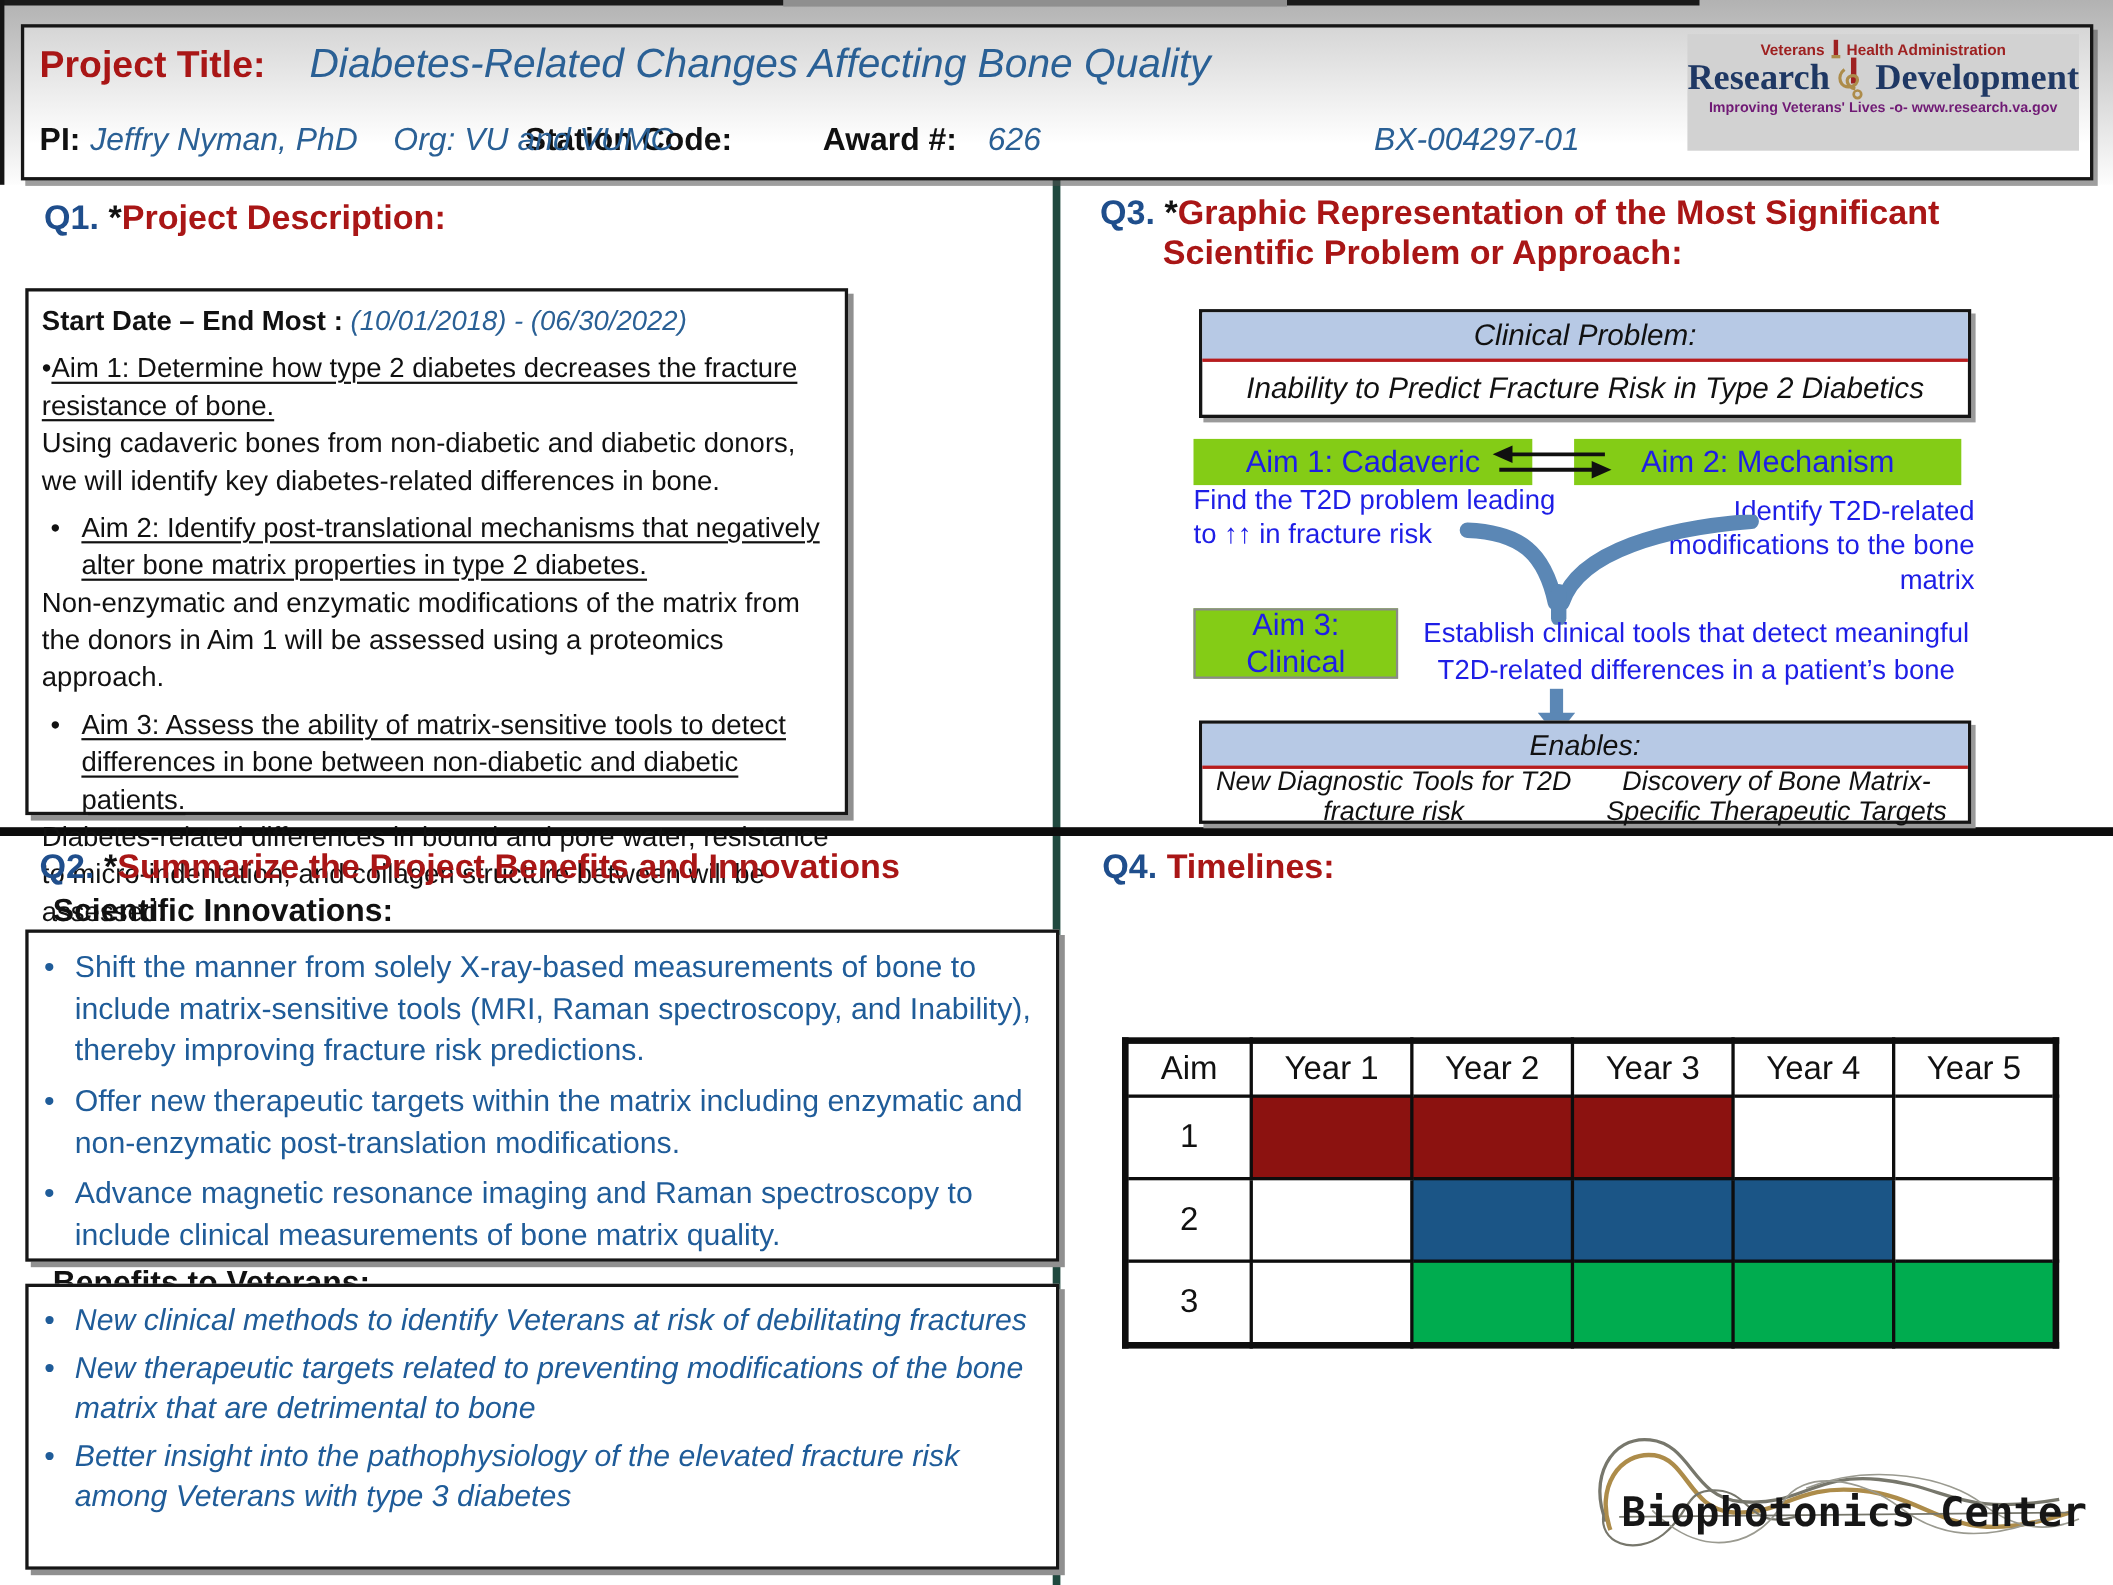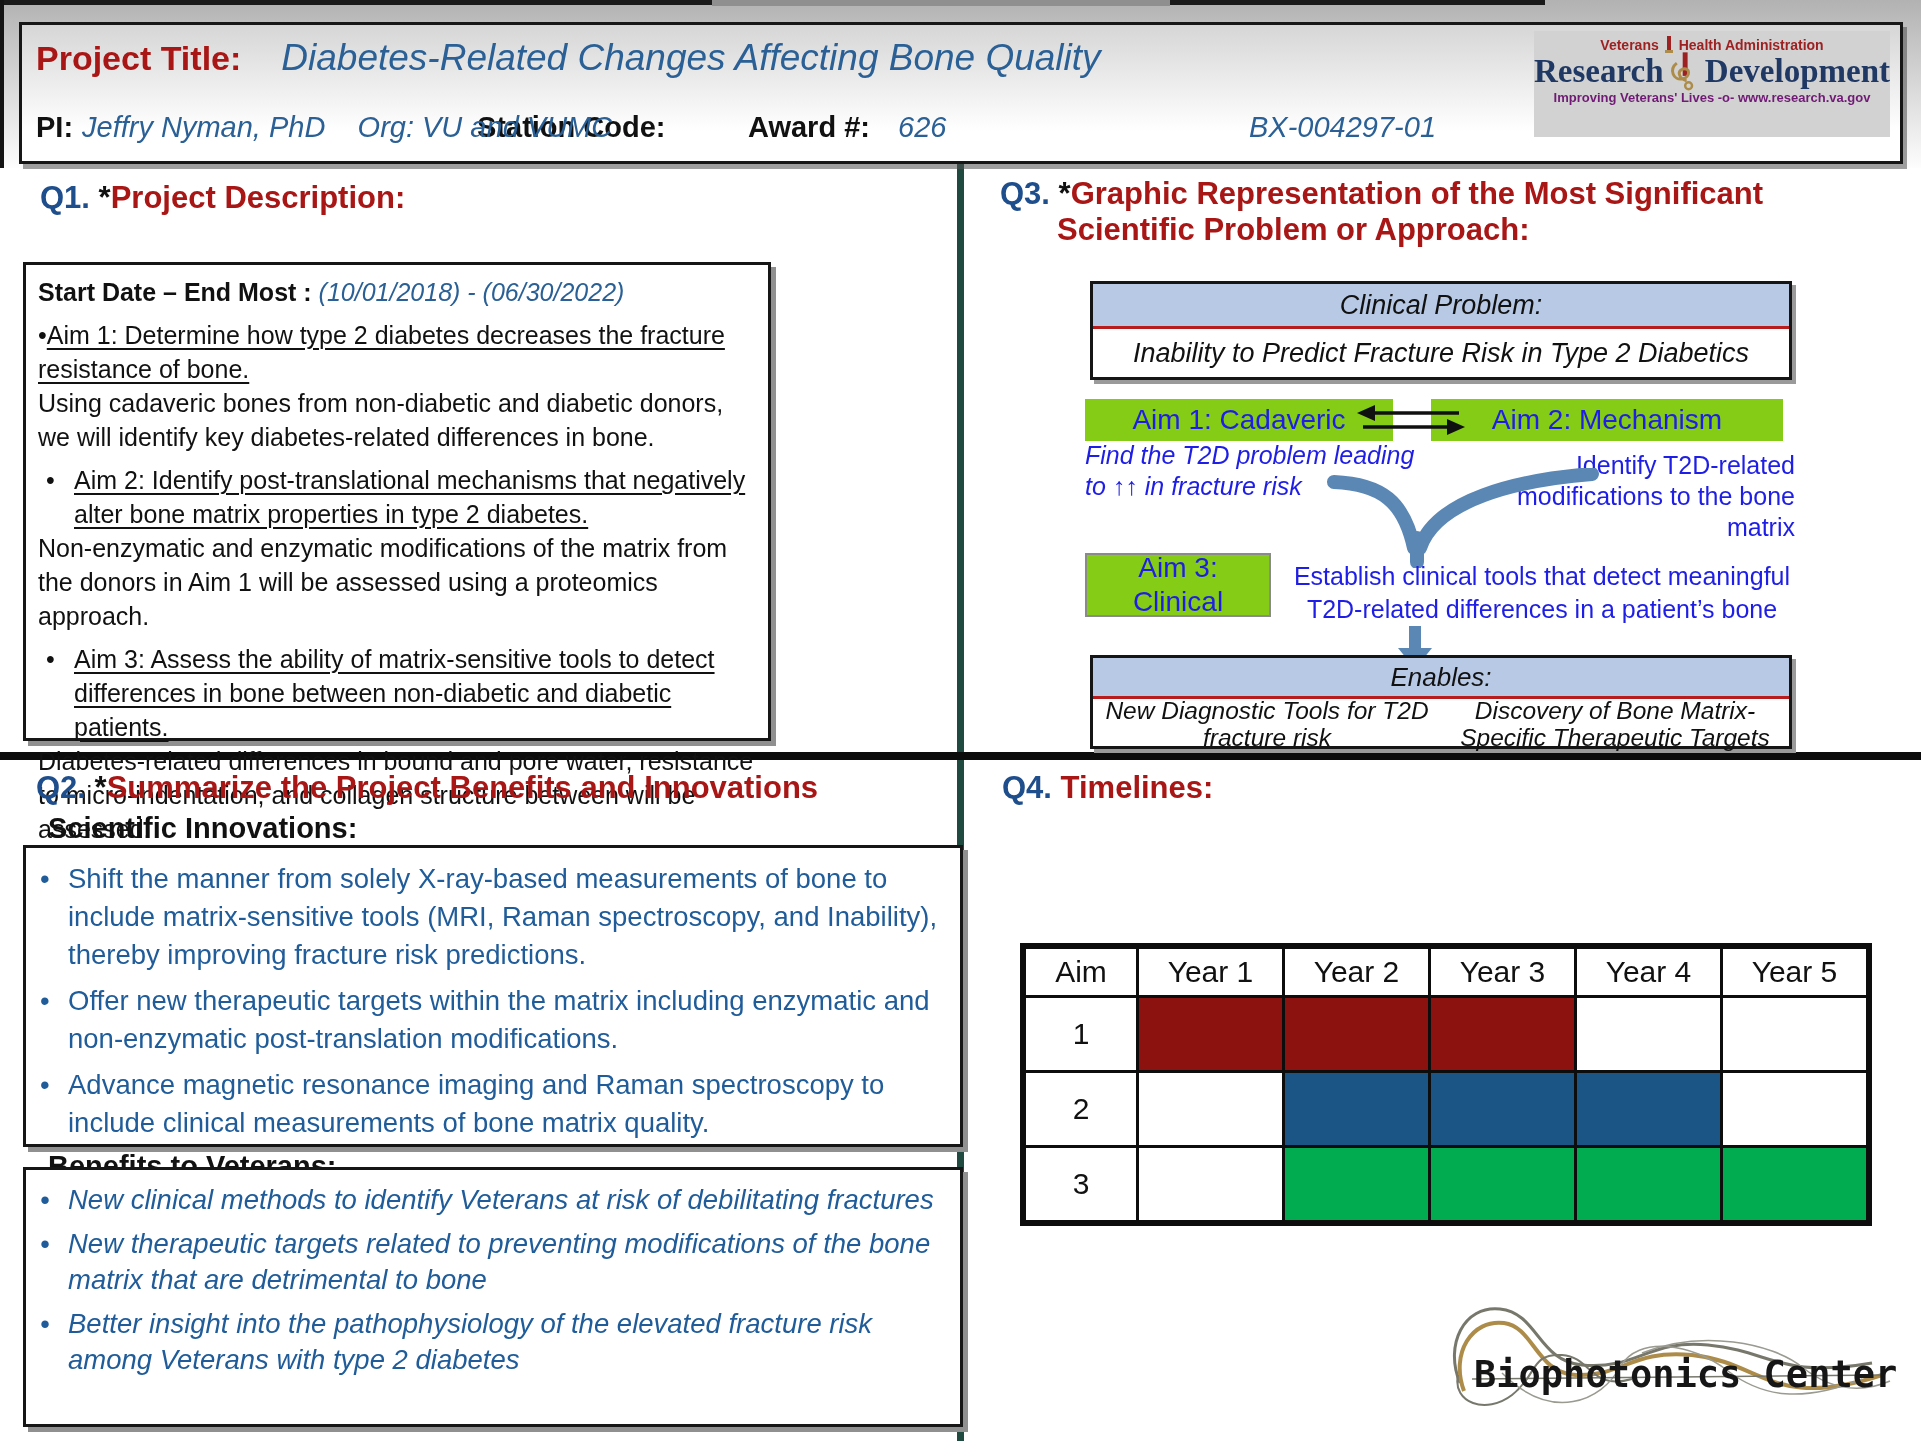--- a/index.html
+++ b/index.html
@@ -80,21 +80,21 @@
   #clinicalBox{left:1090px;top:281px;width:702px;height:99px;}
   #clinicalBox .band{height:42px;}
   #clinicalBox .cbody{height:49px;display:flex;align-items:center;justify-content:center;
         font-style:italic;font-size:27px;}
   .aimbox{position:absolute;background:#84cc16;color:#1E1EE6;font-size:28px;
         display:flex;align-items:center;justify-content:center;box-sizing:border-box;}
   #aim1box{left:1085px;top:399px;width:308px;height:42px;}
   #aim2box{left:1431px;top:399px;width:352px;height:42px;}
   #exchArrows{position:absolute;left:1355px;top:400px;z-index:2;}
   .cap{position:absolute;font-size:25px;color:#1E1EE6;line-height:31px;}
-  #cap1{left:1085px;top:440px;width:340px;font-style:italic;}
+  #cap1{left:1085px;top:440px;width:340px;}
   #cap2{left:1455px;top:450px;width:340px;text-align:right;}
   #ycurve{position:absolute;left:1320px;top:468px;}
   #aim3box{left:1085px;top:553px;width:186px;height:64px;flex-direction:column;
         line-height:34px;border:2px solid #8a8a8a;}
   #cap3{left:1278px;top:560px;width:528px;text-align:center;line-height:33px;}
   #downArrow{position:absolute;left:1396px;top:626px;}
   #enablesBox{left:1090px;top:655px;width:702px;height:94px;}
   #enablesBox .band{height:38px;font-size:26px;}
   #enablesBox .ebody{display:flex;height:50px;}
   #enablesBox .ecol{flex:1;display:flex;align-items:center;justify-content:center;
@@ -217,21 +217,21 @@
       <div class="bullet-item">
         <span class="b">•</span>
         <span class="t">New clinical methods to identify Veterans at risk of debilitating fractures</span>
       </div>
       <div class="bullet-item">
         <span class="b">•</span>
         <span class="t">New therapeutic targets related to preventing modifications of the bone matrix that are detrimental to bone</span>
       </div>
       <div class="bullet-item">
         <span class="b">•</span>
-        <span class="t">Better insight into the pathophysiology of the elevated fracture risk among Veterans with type 2 diabetes</span>
+        <span class="t">Better insight into the pathophysiology of the elevated fracture risk among Veterans with type 3 diabetes</span>
       </div>
     </div>
 
   <div class="qhead" id="q3head">
     <div>
       <span class="qnum">Q3.</span>
       <span class="qstar">*</span><span class="qtitle">Graphic Representation of the Most Significant</span>
     </div>
     <div class="line2">
       <span class="qtitle">Scientific Problem or Approach:</span>

